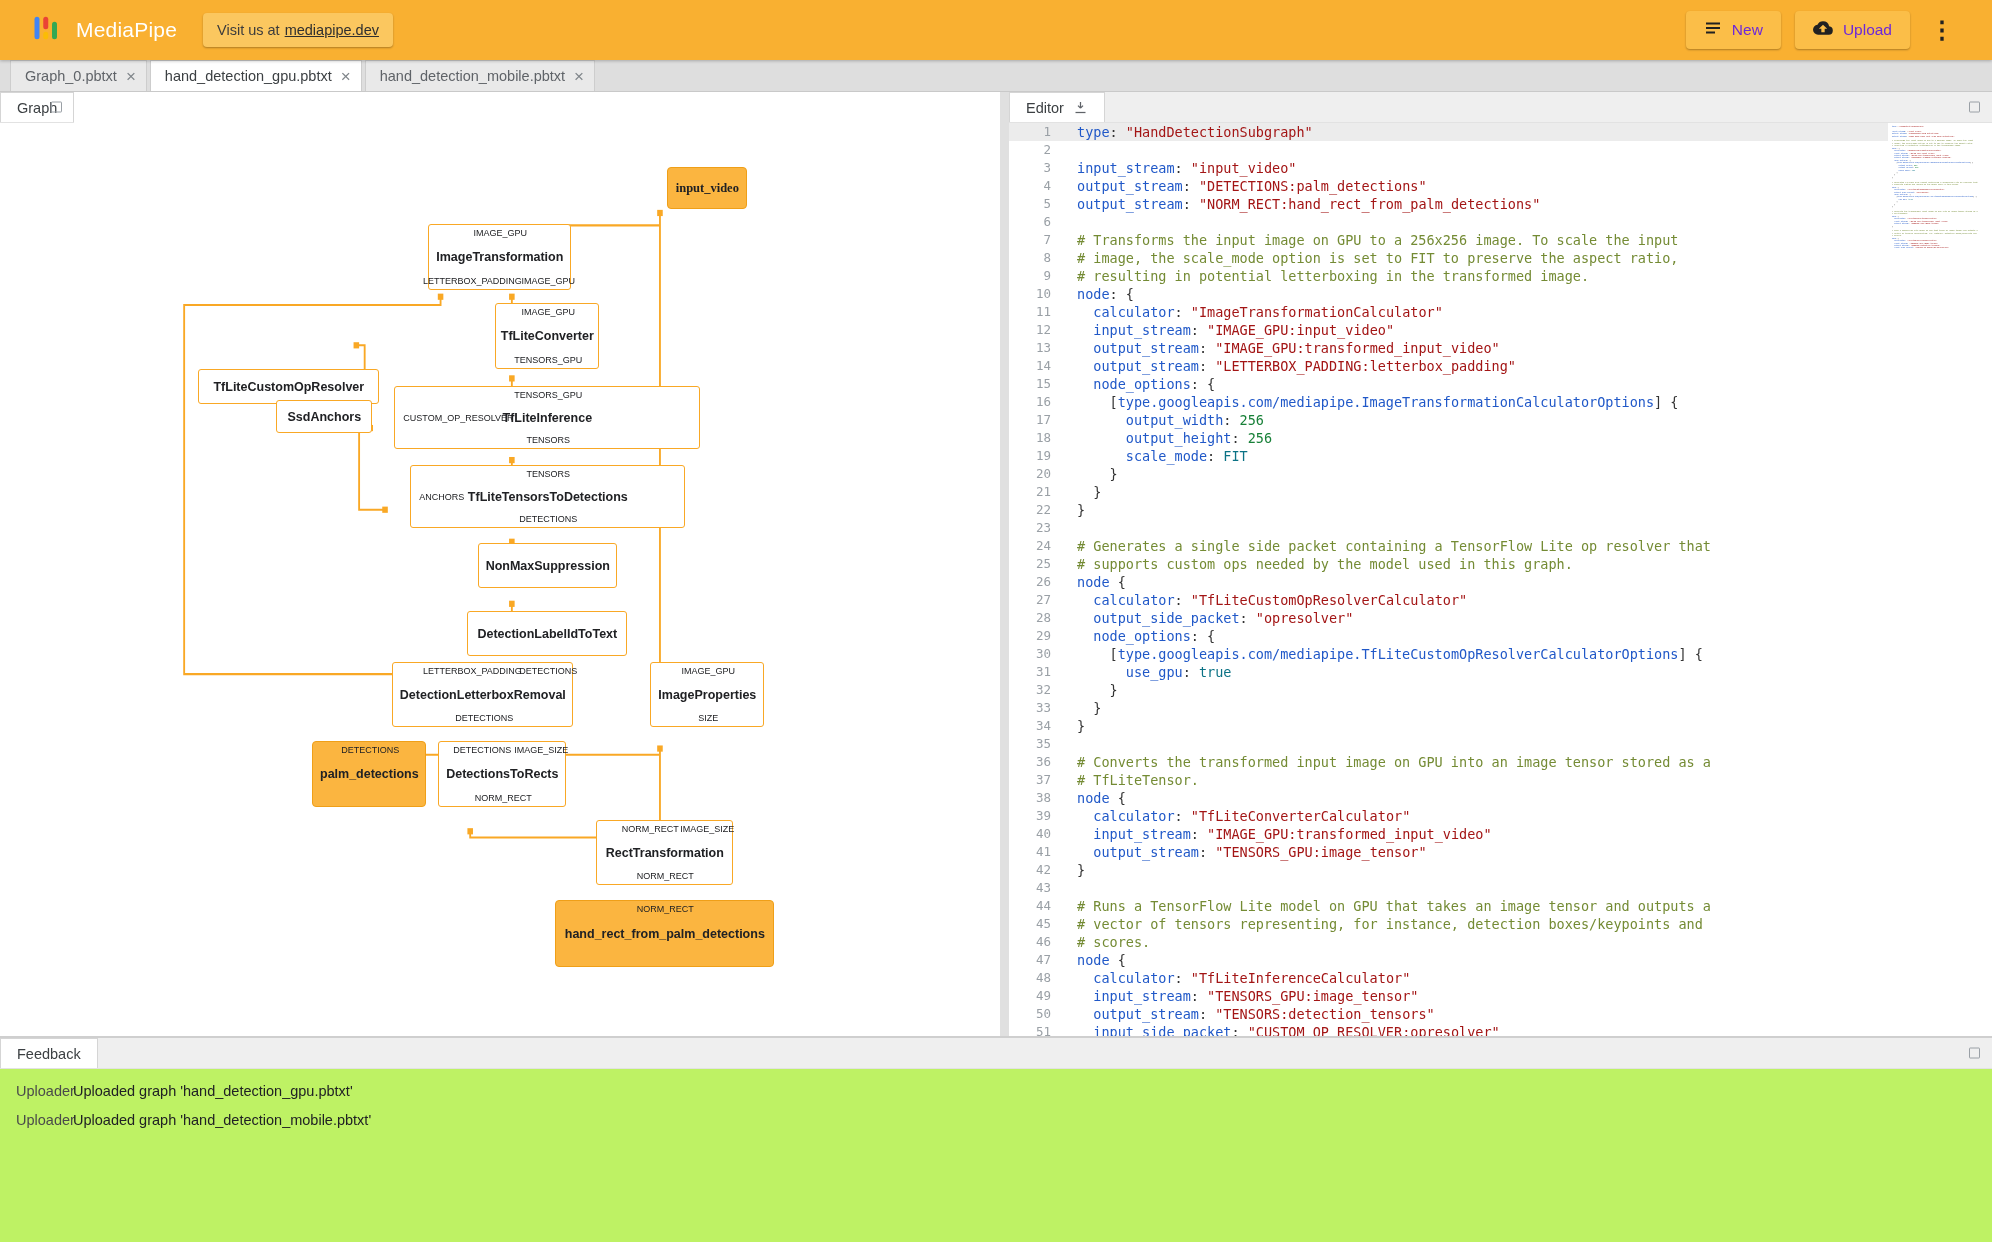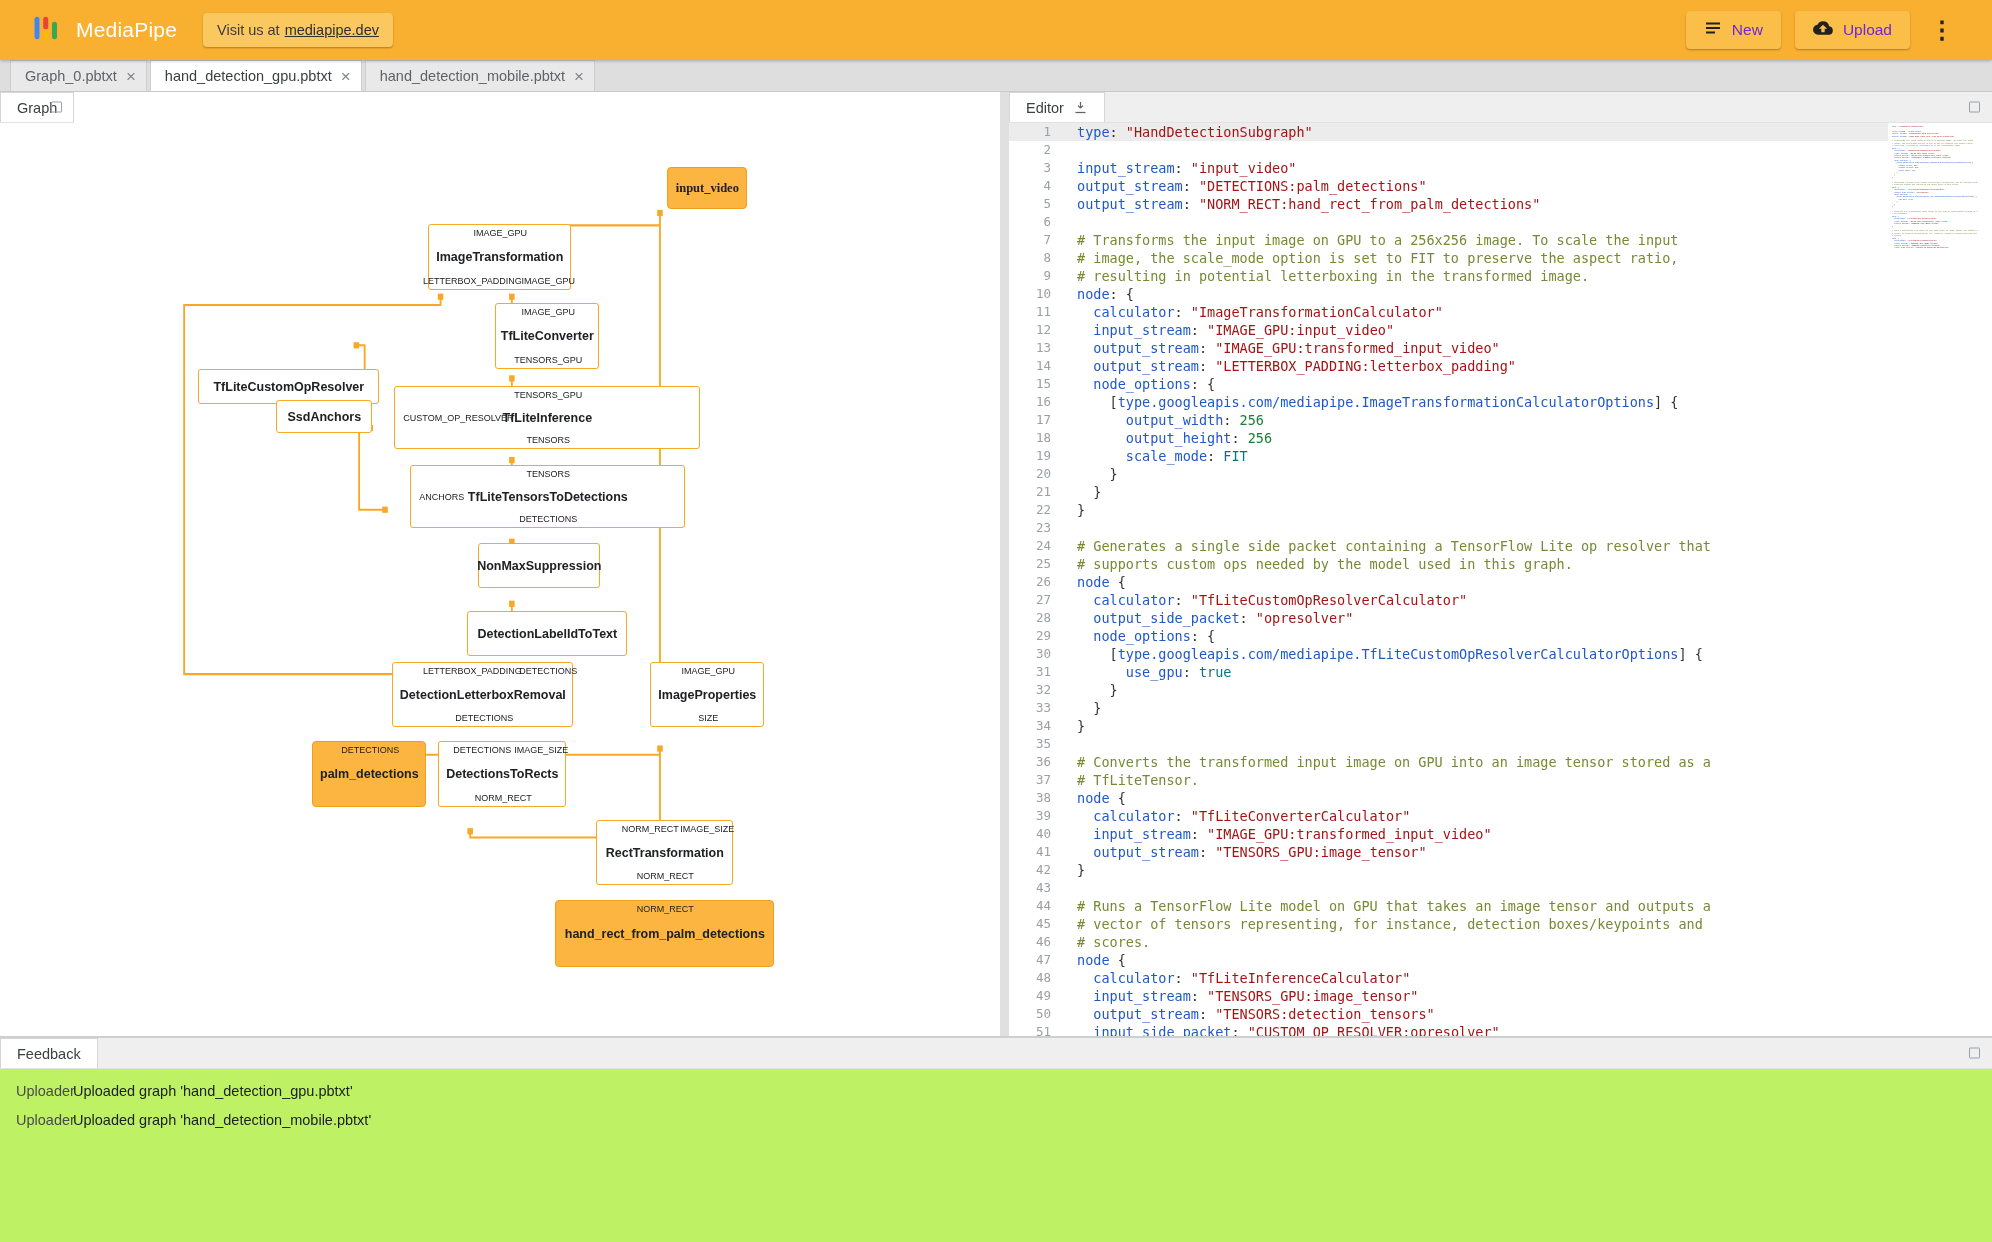--- a/index.html
+++ b/index.html
@@ -199,21 +199,21 @@
           <span class="gport top" style="left: 153px;">TENSORS_GPU</span>
           <span class="gport bottom" style="left: 153px;">TENSORS</span>
           <span class="gport side">CUSTOM_OP_RESOLVER</span>
         </div>
         <div class="gnode" style="left: 336px; top: 373px; width: 275px; height: 63px;">
           <div class="gtitle">TfLiteTensorsToDetections</div>
           <span class="gport top" style="left: 137px;">TENSORS</span>
           <span class="gport bottom" style="left: 137px;">DETECTIONS</span>
           <span class="gport side">ANCHORS</span>
         </div>
-        <div class="gnode" style="left: 404px; top: 451px; width: 122px; height: 45px;">
+        <div class="gnode" style="left: 404px; top: 451px; width: 139px; height: 45px;">
           <div class="gtitle">NonMaxSuppression</div>
         </div>
         <div class="gnode" style="left: 393px; top: 511px; width: 160px; height: 45px; margin-top: 8px;">
           <div class="gtitle">DetectionLabelIdToText</div>
         </div>
         <div class="gnode" style="left: 318px; top: 570px; width: 181px; height: 65px;">
           <div class="gtitle">DetectionLetterboxRemoval</div>
           <span class="gport top" style="left: 79px;">LETTERBOX_PADDING</span>
           <span class="gport top" style="left: 155px;">DETECTIONS</span>
           <span class="gport bottom" style="left: 91px;">DETECTIONS</span>

